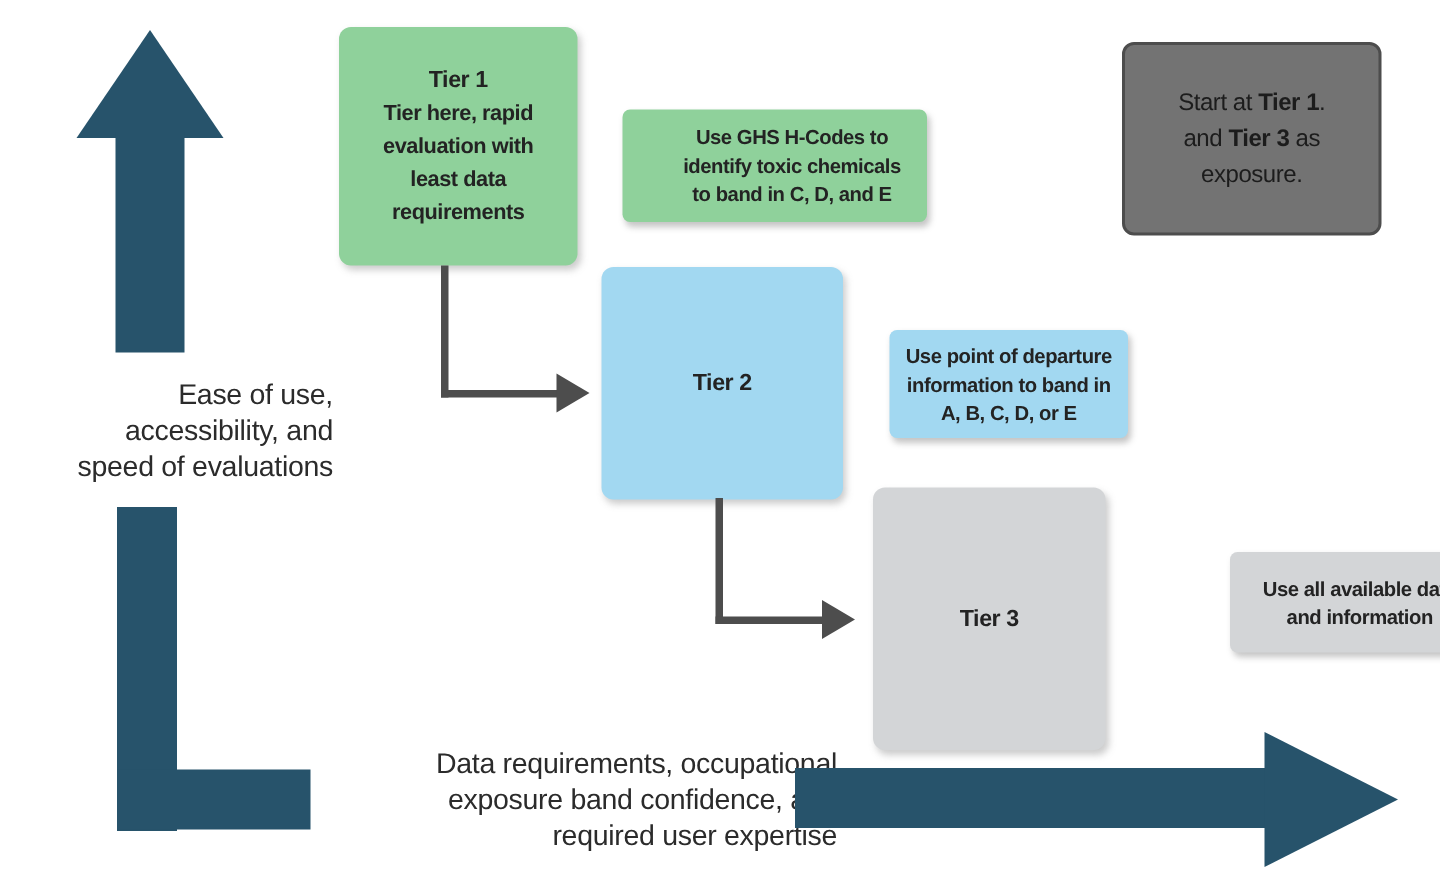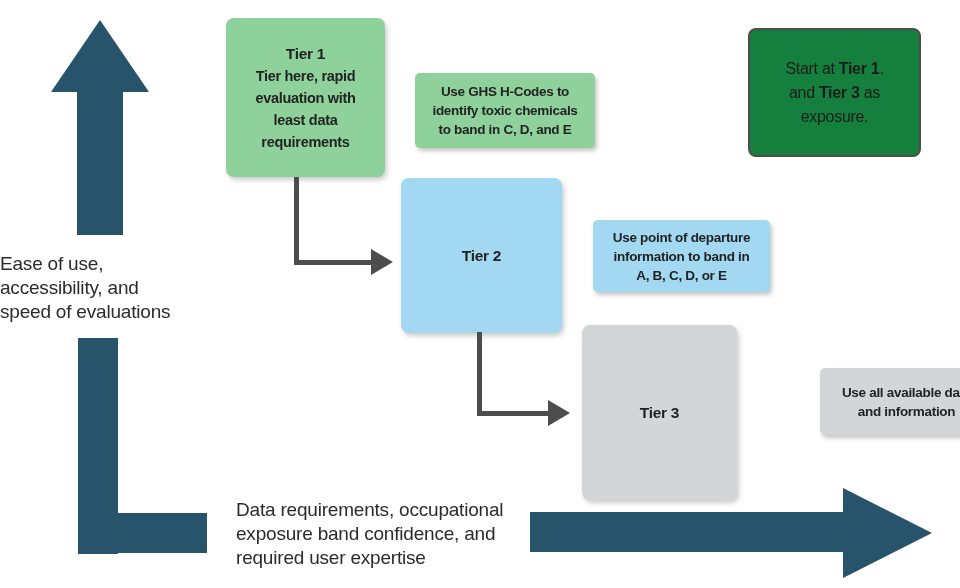--- a/index.html
+++ b/index.html
@@ -14,48 +14,48 @@
            border-left:49px solid transparent;border-right:49px solid transparent;
            border-bottom:72px solid var(--teal,#27536b);}
   .l-vert{position:absolute;left:78px;top:338px;width:40px;height:216px;}
   .l-horiz{position:absolute;left:78px;top:513px;width:129px;height:40px;}
   .x-bar{position:absolute;left:530px;top:512px;width:315px;height:40px;}
   .x-head{position:absolute;left:843px;top:488px;width:0;height:0;
           border-top:45px solid transparent;border-bottom:45px solid transparent;
           border-left:89px solid var(--teal,#27536b);}
 
   
-  .axis-label{position:absolute;text-align:left;white-space:pre;
+  .axis-label{position:absolute;text-align:right;white-space:pre;
               font-size:19px;line-height:24px;color:#2b2b2b;letter-spacing:-0.2px;}
   .y-label{left:0;top:252px;width:222px;}
   .x-label{left:208px;top:498px;width:322px;margin-left:28px;}
 
   
   .box{position:absolute;display:flex;flex-direction:column;justify-content:center;
        align-items:center;text-align:center;white-space:pre;
        font-weight:700;letter-spacing:-0.3px;color:#232323;
        border-radius:8px;box-shadow:2px 3px 5px rgba(110,110,110,.35);}
   .tier{font-size:14.5px;line-height:22px;}
   .tier .t-title{font-size:15.5px;}
   .note{font-size:13.5px;line-height:19px;border-radius:5px;
         box-shadow:2px 3px 4px rgba(110,110,110,.4);}
   .green{background:var(--green,#8fd19b);}
   .blue{background:var(--blue,#a2d8f1);}
   .gray{background:var(--gray,#d3d5d7);}
 
   .tier1{left:226px;top:18px;width:159px;height:159px;}
-  .note1{left:415px;top:73px;width:180px;height:75px;}
+  .note1{left:415px;top:73px;width:180px;height:75px;padding-left:23px;}
   .tier2{left:401px;top:178px;width:161px;height:155px;}
-  .note2{left:593px;top:220px;width:177px;height:72px;}
+  .note2{left:593px;top:220px;width:159px;height:72px;}
   .tier3{left:582px;top:325px;width:155px;height:175px;}
   .note3{left:784px;top:368px;width:173px;height:67px;margin-left:36px;}
 
   
   .start-box{position:absolute;left:748px;top:28px;width:169px;height:125px;
-             background:#15803d;border:2px solid var(--border,#4d4d4d);border-radius:8px;
+             background:#737373;border:2px solid var(--border,#4d4d4d);border-radius:8px;
              display:flex;flex-direction:column;justify-content:center;align-items:center;
              text-align:center;font-size:16px;line-height:24px;letter-spacing:-0.3px;
              color:#1c1c1c;}
   .start-box .b{font-weight:700;}
 
   
   .conn{position:absolute;background:var(--connector,#4d4d4d);}
   .c1v{left:294px;top:177px;width:5px;height:88px;}
   .c1h{left:294px;top:260px;width:79px;height:5px;}
   .c1a{position:absolute;left:371px;top:249px;width:0;height:0;

